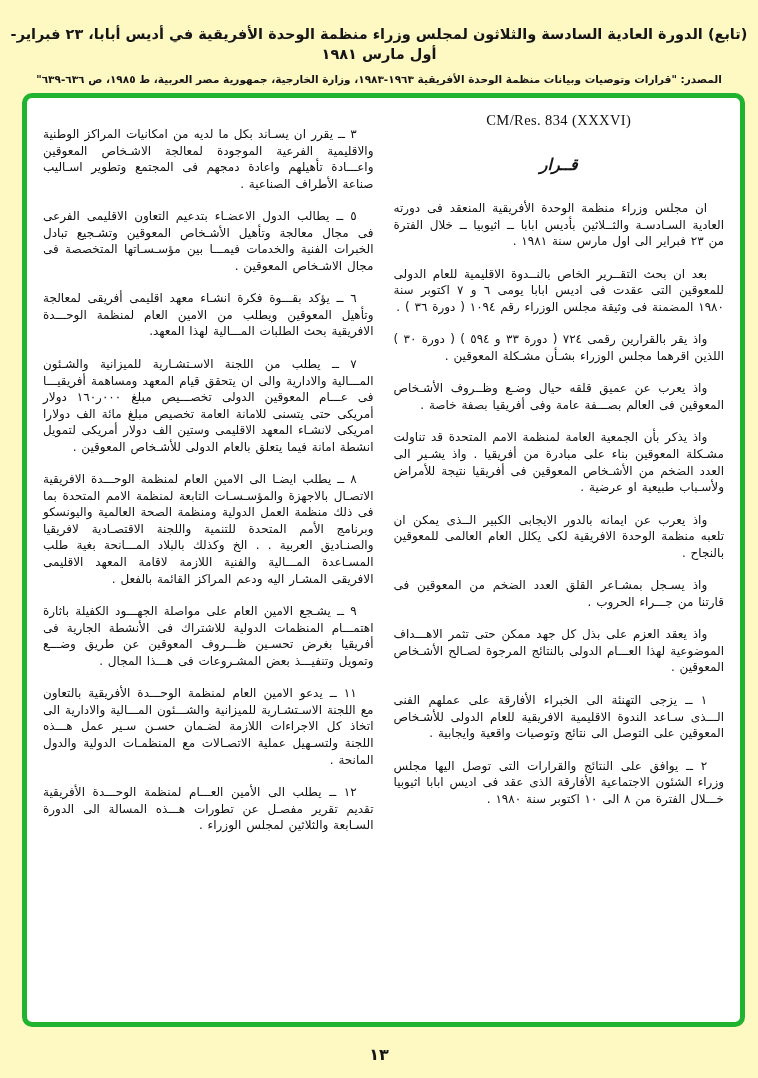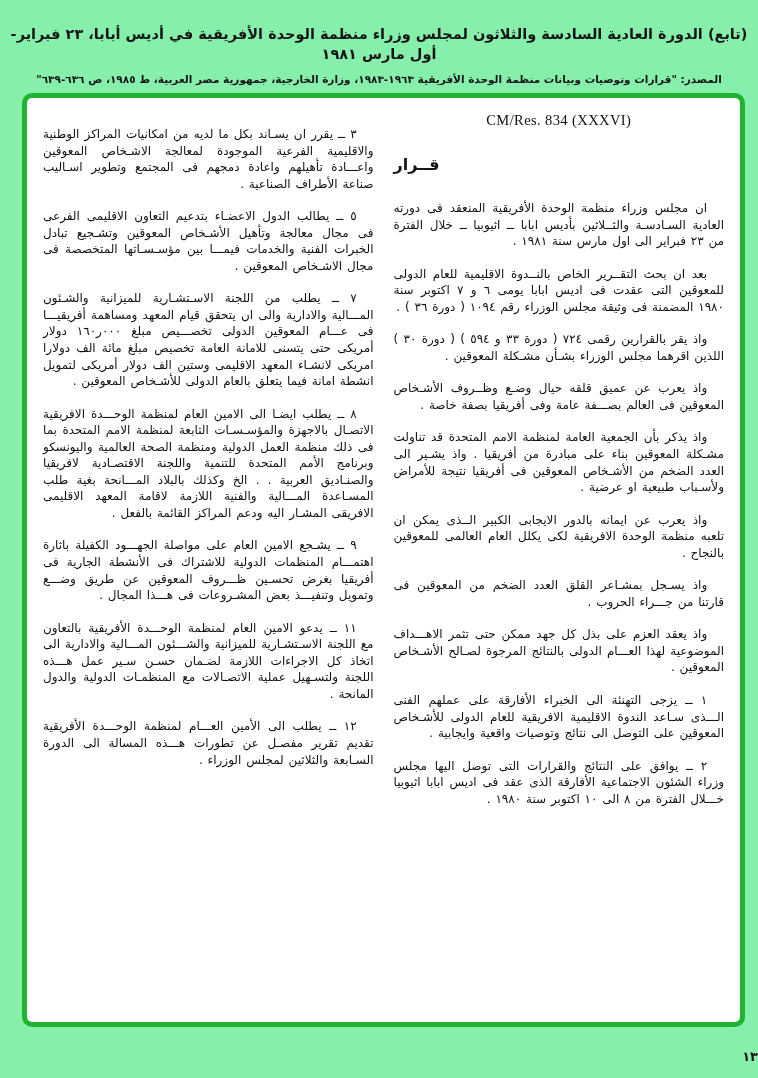--- a/index.html
+++ b/index.html
@@ -1,20 +1,20 @@
 <!DOCTYPE html>
 <html lang="ar"><head>
 <meta charset="utf-8">
 <style>
   html,body{margin:0;padding:0;background:#e8e8e8;}
   .page{
     position:relative;
     width:758px;height:1078px;
     margin:0 auto;
-    background:#86efac;
+    background:#fef9c3;
     font-family:"DejaVu Sans",sans-serif;
     color:#151515;
     overflow:hidden;
   }
   
   .hdr{
     position:absolute;top:24px;left:10px;right:10px;
     text-align:center;direction:rtl;
   }
   .hdr-line1{
@@ -42,43 +42,43 @@
   }
   .col{flex:1 1 0;min-width:0;}
   
   .ref{
     direction:ltr;text-align:center;
     font-family:"Liberation Serif","DejaVu Serif",serif;
     font-size:14.5px;letter-spacing:.4px;
     margin:2px 0 26px 0;color:#111;
   }
   .title{
-    text-align:left;font-size:16px;font-weight:bold;
-    margin:0 0 26px 0;letter-spacing:2px;
+    text-align:center;font-size:16px;font-weight:bold;
+    margin:0 0 26px 0;letter-spacing:2px;font-style:italic;
   }
   .subtitle{
     text-align:center;font-size:14.5px;font-weight:bold;
     margin:0 0 24px 0;
   }
   
   .para{
     direction:rtl;
     text-align:justify;
     font-size:12px;
     line-height:1.38;
     text-indent:1.4em;
     margin:16px 0 9px 0;
     color:#111;
     word-spacing:1px;
   }
   .col-left .para{margin-bottom:8px;}
   
   .pageno{
     position:absolute;bottom:14px;left:0;right:0;
-    text-align:right;font-size:13px;font-weight:bold;
+    text-align:center;font-size:16px;font-weight:bold;
   }
 </style>
 </head>
 <body>
 
 <div class="page">
 
   <div class="hdr">
     <div class="hdr-line1">(تابع) الدورة العادية السادسة والثلاثون لمجلس وزراء منظمة الوحدة الأفريقية في أديس أبابا، ٢٣ فبراير- أول مارس ١٩٨١</div>
     <div class="hdr-line2">المصدر: "قرارات وتوصيات وبيانات منظمة الوحدة الأفريقية ١٩٦٣-١٩٨٣، وزارة الخارجية، جمهورية مصر العربية، ط ١٩٨٥، ص ٦٣٦-٦٣٩"</div>
@@ -101,20 +101,21 @@
             <p class="para">واذ يعقد العزم على بذل كل جهد ممكن حتى تثمر الاهـــداف الموضوعية لهذا العـــام الدولى بالنتائج المرجوة لصـالح الأشـخاص المعوقين .</p>
             <p class="para">١ ــ يزجى التهنئة الى الخبراء الأفارقة على عملهم الفنى الـــذى سـاعد الندوة الاقليمية الافريقية للعام الدولى للأشـخاص المعوقين على التوصل الى نتائج وتوصيات واقعية وايجابية .</p>
             <p class="para">٢ ــ يوافق على النتائج والقرارات التى توصل اليها مجلس وزراء الشئون الاجتماعية الأفارقة الذى عقد فى اديس ابابا اثيوبيا خـــلال الفترة من ٨ الى ١٠ اكتوبر سنة ١٩٨٠ .</p>
           </div>
       </section>
 
       <section class="col col-left">
         <div>
             <p class="para">٣ ــ يقرر ان يسـاند بكل ما لديه من امكانيات المراكز الوطنية والاقليمية الفرعية الموجودة لمعالجة الاشـخاص المعوقين واعـــادة تأهيلهم واعادة دمجهم فى المجتمع وتطوير اسـاليب صناعة الأطراف الصناعية .</p>
             <p class="para">٥ ــ يطالب الدول الاعضـاء بتدعيم التعاون الاقليمى الفرعى فى مجال معالجة وتأهيل الأشـخاص المعوقين وتشـجيع تبادل الخبرات الفنية والخدمات فيمـــا بين مؤسـسـاتها المتخصصة فى مجال الاشـخاص المعوقين .</p>
+            <p class="para">٦ ــ يؤكد بقـــوة فكرة انشـاء معهد اقليمى أفريقى لمعالجة وتأهيل المعوقين ويطلب من الامين العام لمنظمة الوحـــدة الافريقية بحث الطلبات المـــالية لهذا المعهد.</p>
             <p class="para">٧ ــ يطلب من اللجنة الاسـتشـارية للميزانية والشـئون المـــالية والادارية والى ان يتحقق قيام المعهد ومساهمة أفريقيـــا فى عـــام المعوقين الدولى تخصـــيص مبلغ ٠٠٠ر١٦٠ دولار أمريكى حتى يتسنى للامانة العامة تخصيص مبلغ مائة الف دولارا امريكى لانشـاء المعهد الاقليمى وستين الف دولار أمريكى لتمويل انشطة امانة فيما يتعلق بالعام الدولى للأشـخاص المعوقين .</p>
             <p class="para">٨ ــ يطلب ايضـا الى الامين العام لمنظمة الوحـــدة الافريقية الاتصـال بالاجهزة والمؤسـسـات التابعة لمنظمة الامم المتحدة بما فى ذلك منظمة العمل الدولية ومنظمة الصحة العالمية واليونسكو وبرنامج الأمم المتحدة للتنمية واللجنة الاقتصـادية لافريقيا والصنـاديق العربية . . الخ وكذلك بالبلاد المـــانحة بغية طلب المسـاعدة المـــالية والفنية اللازمة لاقامة المعهد الاقليمى الافريقى المشـار اليه ودعم المراكز القائمة بالفعل .</p>
             <p class="para">٩ ــ يشـجع الامين العام على مواصلة الجهـــود الكفيلة باثارة اهتمـــام المنظمات الدولية للاشتراك فى الأنشطة الجارية فى أفريقيا بغرض تحسـين ظـــروف المعوقين عن طريق وضـــع وتمويل وتنفيـــذ بعض المشـروعات فى هـــذا المجال .</p>
             <p class="para">١١ ــ يدعو الامين العام لمنظمة الوحـــدة الأفريقية بالتعاون مع اللجنة الاسـتشـارية للميزانية والشـــئون المـــالية والادارية الى اتخاذ كل الاجراءات اللازمة لضـمان حسـن سـير عمل هـــذه اللجنة ولتسـهيل عملية الاتصـالات مع المنظمـات الدولية والدول المانحة .</p>
             <p class="para">١٢ ــ يطلب الى الأمين العـــام لمنظمة الوحـــدة الأفريقية تقديم تقرير مفصـل عن تطورات هـــذه المسالة الى الدورة السـابعة والثلاثين لمجلس الوزراء .</p>
           </div>
       </section>
 
     </div>
   </div>

